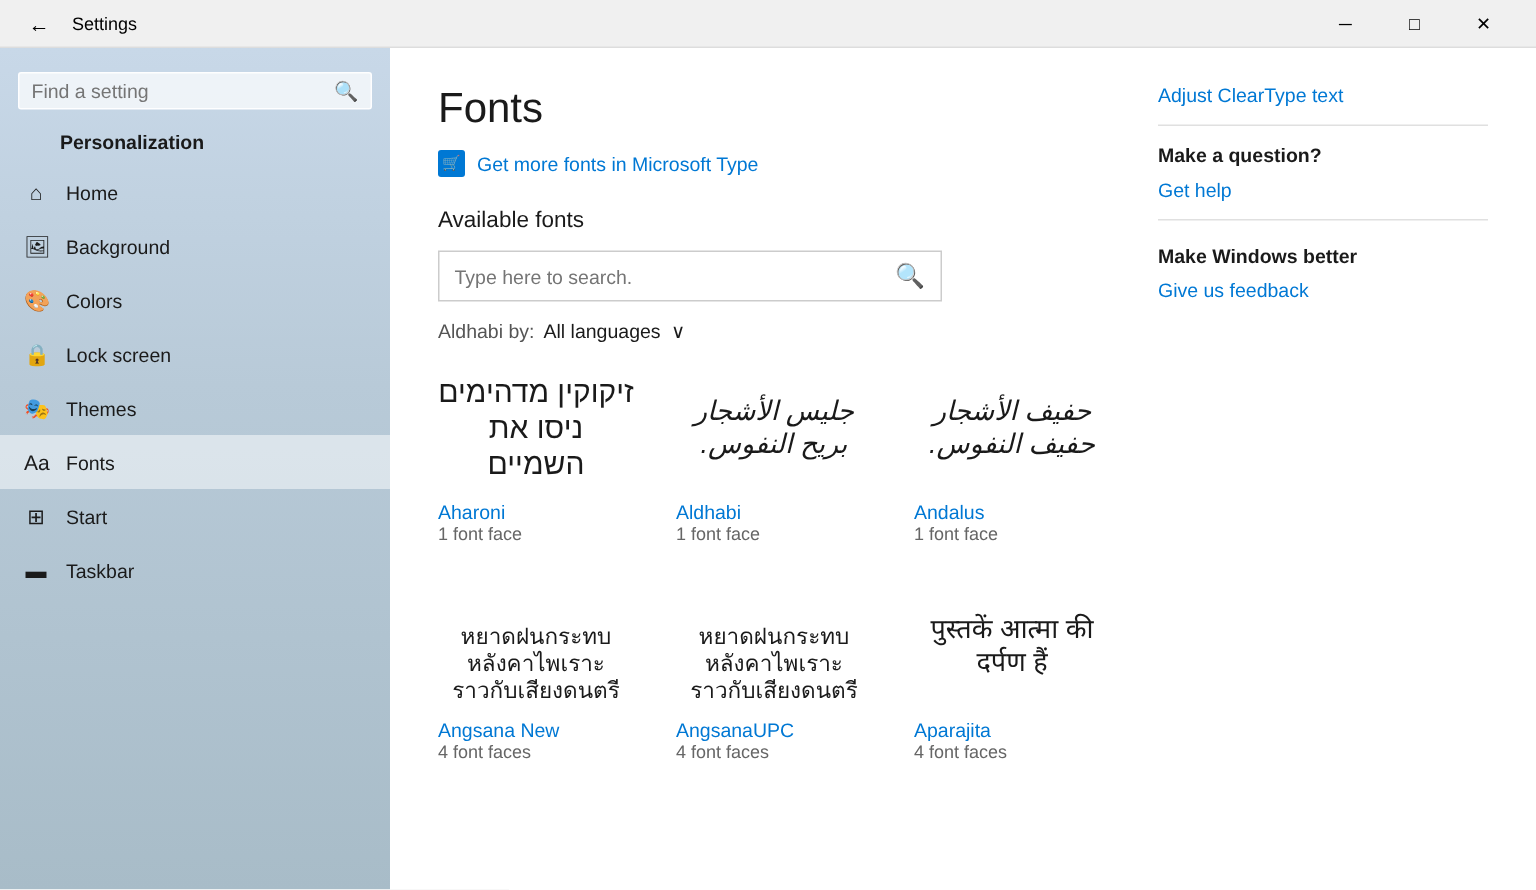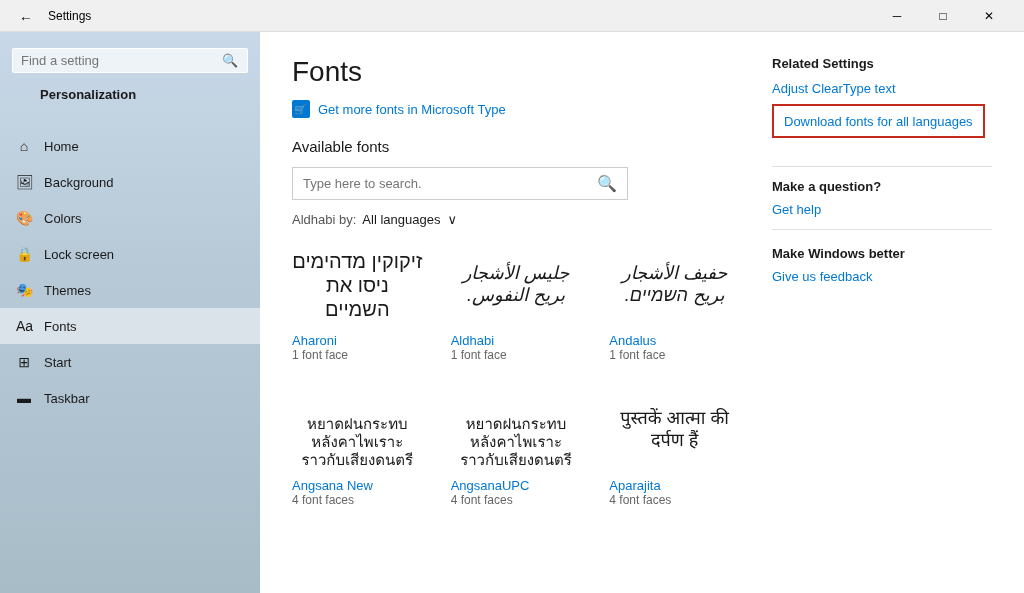--- a/index.html
+++ b/index.html
@@ -88,21 +88,21 @@
     }
     .search-icon-char {
       color: #888;
       font-size: 13px;
     }
     .personalization-label {
       font-size: 13px;
       font-weight: 600;
       color: #1a1a1a;
       padding: 6px 16px 6px 40px;
-      margin-bottom: 20px;
+      margin-bottom: 2px;
     }
     .nav-item {
       display: flex;
       align-items: center;
       padding: 10px 16px;
       cursor: pointer;
       font-size: 13px;
       color: #1a1a1a;
       gap: 12px;
       position: relative;
@@ -364,21 +364,21 @@
         <div class="font-card">
           <div class="font-preview">
             <div class="font-preview-text font-preview-arabic">جليس الأشجار بريح النفوس.</div>
           </div>
           <div class="font-name">Aldhabi</div>
           <div class="font-faces">1 font face</div>
         </div>
 
         <div class="font-card">
           <div class="font-preview">
-            <div class="font-preview-text font-preview-arabic">حفيف الأشجار بريح השמיים.</div>
+            <div class="font-preview-text font-preview-arabic">حفيف الأشجار حفيف النفوس.</div>
           </div>
           <div class="font-name">Andalus</div>
           <div class="font-faces">1 font face</div>
         </div>
 
         <div class="font-card">
           <div class="font-preview">
             <div class="font-preview-text font-preview-thai">หยาดฝนกระทบหลังคาไพเราะราวกับเสียงดนตรี</div>
           </div>
           <div class="font-name">Angsana New</div>
@@ -397,25 +397,21 @@
           <div class="font-preview">
             <div class="font-preview-text font-preview-hindi">पुस्तकें आत्मा की दर्पण हैं</div>
           </div>
           <div class="font-name">Aparajita</div>
           <div class="font-faces">4 font faces</div>
         </div>
       </div>
     </div>
 
     <div class="sidebar-right">
-      <div class="related-settings-title">Related Settings</div>
       <a class="related-link">Adjust ClearType text</a>
-      <div class="download-box">
-        <span class="download-box-text">Download fonts for all languages</span>
-      </div>
       <hr class="divider-line">
       <div class="have-question">Make a question?</div>
       <a class="related-link">Get help</a>
       <hr class="divider-line">
       <div class="make-windows">Make Windows better</div>
       <a class="related-link">Give us feedback</a>
     </div>
   </div>
 </div>
 

